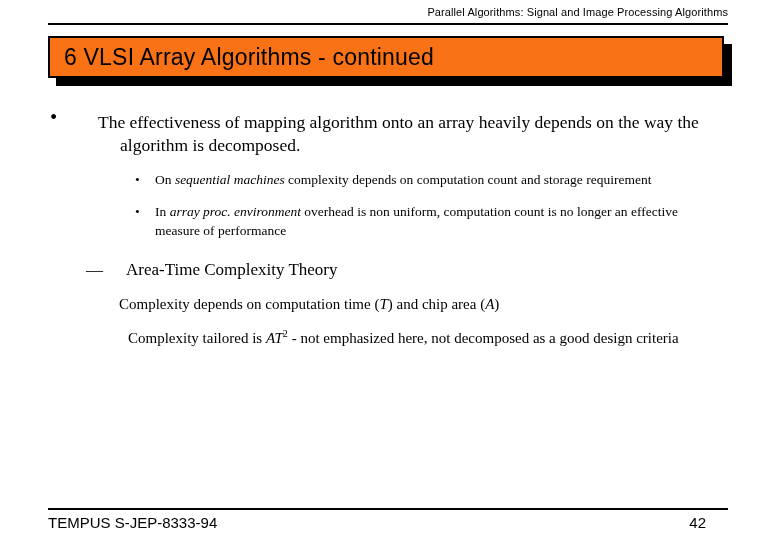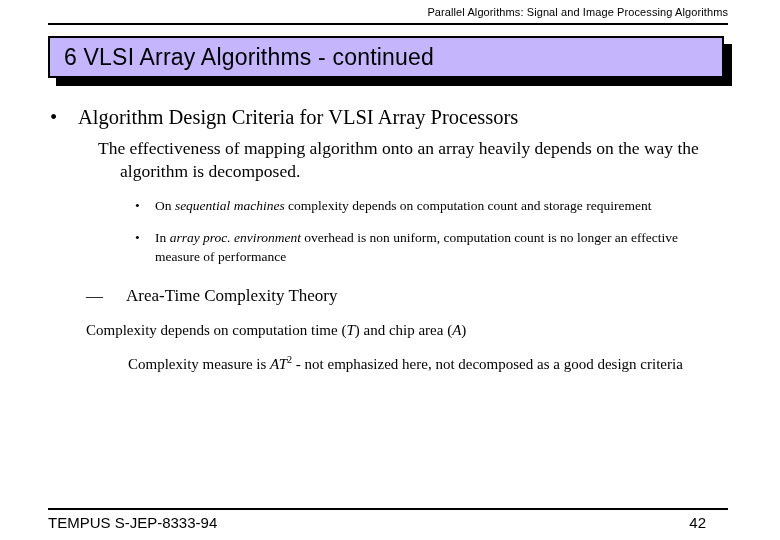--- a/index.html
+++ b/index.html
@@ -53,21 +53,21 @@
     height: 42px;
     background: #000000;
   }
   .title-box {
     position: absolute;
     left: 0;
     top: 0;
     width: 672px;
     height: 38px;
     border: 2px solid #000000;
-    background: #c4b5fd;
+    background: #f97316;
     display: flex;
     align-items: center;
   }
   .title-text {
     font-family: "Liberation Sans", "DejaVu Sans", sans-serif;
     font-size: 23px;
     line-height: 26px;
     padding-left: 14px;
     white-space: nowrap;
     letter-spacing: 0.2px;
@@ -131,21 +131,21 @@
     position: absolute;
     left: 86px;
     top: 0;
     font-size: 17px;
     line-height: 22px;
     letter-spacing: -1px;
   }
 
   .lvl4 {
     margin-top: 13px;
-    padding-left: 86px;
+    padding-left: 119px;
     padding-right: 86px;
     font-size: 15px;
     line-height: 21px;
   }
   .lvl4.indent-hang {
     text-indent: -20px;
     padding-left: 148px;
   }
 
   i.v { font-style: italic; }
@@ -185,21 +185,20 @@
   <div class="title-shadow"></div>
   <div class="title-box">
     <div class="title-text">6 VLSI  Array  Algorithms - continued</div>
   </div>
 </div>
 
 <div class="body-area">
 
   <div class="lvl1">
     <span class="bullet-dot">•</span>
-    <span>Algorithm Design Criteria for VLSI Array Processors</span>
   </div>
 
   <div class="lvl2">
     <span>The effectiveness of mapping algorithm onto an array heavily depends on the way the algorithm is decomposed.</span>
   </div>
 
   <div class="lvl3">
     <span class="bullet-dot">•</span>
     <span>On </span><i class="v">sequential machines</i><span> complexity depends on computation count and storage requirement</span>
   </div>
@@ -212,21 +211,21 @@
   <div class="lvl-dash">
     <span class="dash-mark">—</span>
     <span>Area-Time Complexity Theory</span>
   </div>
 
   <div class="lvl4">
     <span>Complexity depends on computation time (</span><i class="v">T</i><span>) and chip area (</span><i class="v">A</i><span>)</span>
   </div>
 
   <div class="lvl4 indent-hang">
-    <span>Complexity measure is </span><i class="v">AT</i><sup class="sup2">2</sup><span> - not emphasized here, not decomposed as a good design criteria</span>
+    <span>Complexity tailored is </span><i class="v">AT</i><sup class="sup2">2</sup><span> - not emphasized here, not decomposed as a good design criteria</span>
   </div>
 
 
 </div>
 
 <div class="slide-footer">
   <div class="footer-rule"></div>
   <div class="footer-row">
     <span>TEMPUS S-JEP-8333-94</span>
     <span class="footer-page">42</span>

